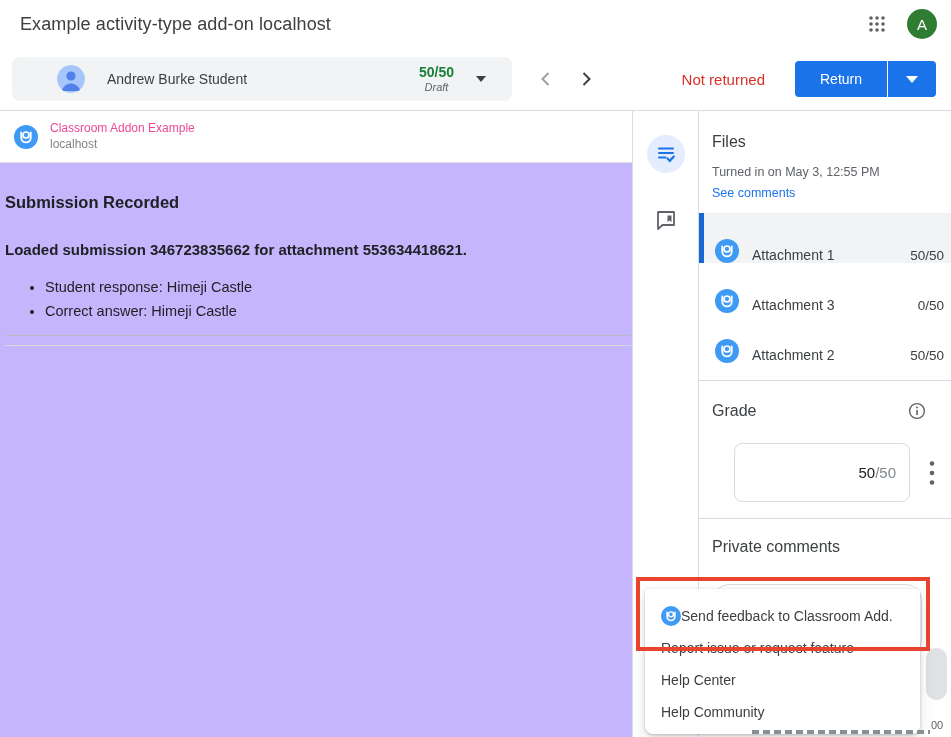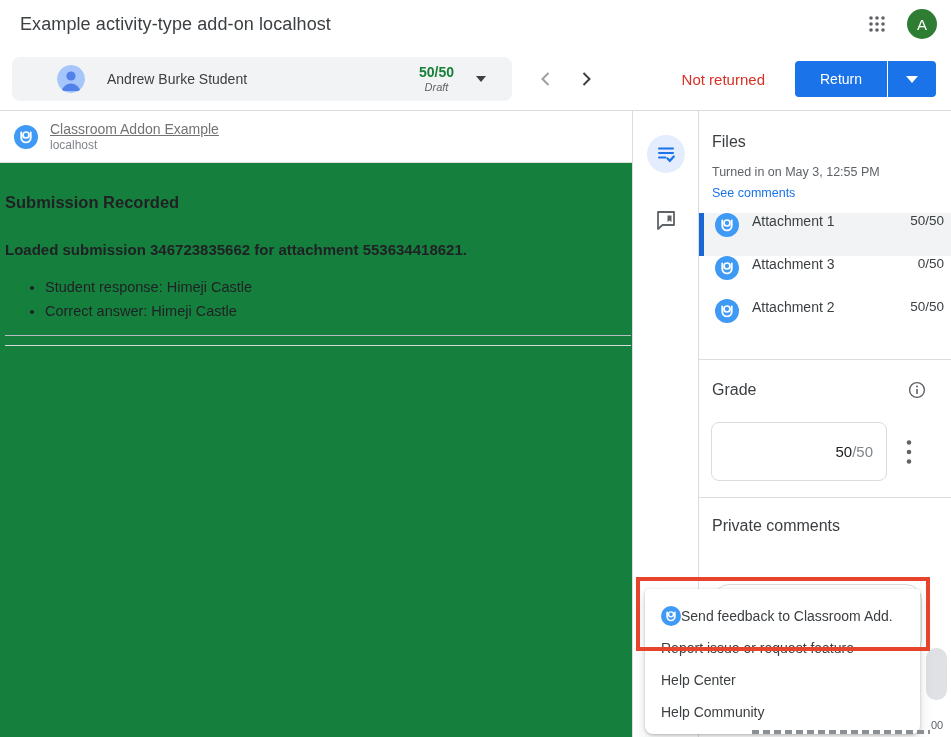--- a/index.html
+++ b/index.html
@@ -33,55 +33,55 @@
                  border-radius:4px 0 0 4px; font-size:14px; font-weight:500; font-family:inherit; cursor:pointer; }
   .return-caret { width:48px; height:36px; background:var(--color-accent,#1a73e8); border:none; margin-left:1px;
                   border-radius:0 4px 4px 0; display:flex; align-items:center; justify-content:center; cursor:pointer; }
   .tri-down-white { width:0; height:0; border-left:6px solid transparent; border-right:6px solid transparent; border-top:7px solid #fff; }
 
   
   .main { display:flex; height:627px; border-top:1px solid #dadce0; }
   .content-pane { width:633px; border-right:1px solid #dadce0; display:flex; flex-direction:column; }
   .addon-strip { height:52px; background:#fff; border-bottom:1px solid #e0e0e0; display:flex; align-items:center; padding-left:14px; gap:12px; }
   .addon-strip .titles { line-height:1.3; }
-  .addon-title { font-size:14px; font-weight:500; color:#737373;text-decoration:underline; }
+  .addon-title { font-size:12px; font-weight:500; color:#ec4899; }
   .addon-host { font-size:12px; color:#80868b; }
-  .addon-content { flex:1; background:#15803d; padding:30px 0 0 5px; }
+  .addon-content { flex:1; background:#c4b5fd; padding:30px 0 0 5px; }
   .sub-heading { font-size:16.5px; font-weight:700; color:#202124; }
   .sub-body { margin-top:29px; font-size:15px; font-weight:700; color:#202124; }
   .sub-list { margin-top:21px; padding-left:40px; }
   .sub-list li { font-size:14.5px; color:#202124; margin-bottom:8px; }
   .rule1 { margin:16px 1px 0 0; border-top:1px solid #b8bbbf; }
   .rule2 { margin:9px 1px 0 0; border-top:1px solid #d7d9dc; }
 
   
   .rail { width:66px; background:#fff; border-right:1px solid #dadce0; display:flex; flex-direction:column; align-items:center; }
   .rail-grading { margin-top:24px; width:38px; height:38px; border-radius:50%; background:#e4edfd;
                   display:flex; align-items:center; justify-content:center; cursor:pointer; }
   .rail-comment { margin-top:28px; width:38px; height:38px; display:flex; align-items:center; justify-content:center; cursor:pointer; }
 
   
   .sidebar { flex:1; background:#fff; }
   .files-title { margin:22px 0 0 13px; font-size:16px; font-weight:500; color:#3c4043; }
   .turned-in { margin:14px 0 0 13px; font-size:12.5px; color:#5f6368; }
   .see-history { margin:7px 0 0 13px; font-size:12.5px; color:var(--color-accent,#1a73e8); cursor:pointer; display:inline-block; }
   .attach-list { margin-top:12px; }
-  .attach-row { height:43px; display:flex; align-items:flex-start; padding-left:11px; padding-right:7px;
+  .attach-row { height:50px; display:flex; align-items:flex-end; padding-left:11px; padding-right:7px;
                 border-left:5px solid transparent; cursor:pointer; }
   .attach-row.selected { background:#f1f3f4; border-left-color:#1967d2; }
   .attach-name { margin-left:13px; font-size:14px; color:#3c4043; }
   .attach-score { margin-left:auto; font-size:13.5px; color:#3c4043; }
   .sb-divider { border-top:1px solid #dadce0; }
   .sb-divider.d1 { margin-top:17px; }
   .sb-divider.d2 { margin-top:16px; }
   .grade-header { display:flex; align-items:center; justify-content:space-between; margin:21px 25px 0 13px; }
   .grade-title { font-size:16px; font-weight:500; color:#3c4043; }
   .grade-row { display:flex; align-items:center; margin:23px 0 0 12px; gap:19px; }
   .grade-box { width:176px; height:59px; background:#fff; border:1px solid #dadce0; border-radius:8px;
-               display:flex; align-items:center; justify-content:flex-end; padding-right:13px; cursor:text; }
+               display:flex; align-items:center; justify-content:flex-end; padding-right:13px; cursor:text;margin-left:23px; }
   .grade-box .gv { font-size:15px; font-weight:500; color:#202124; }
   .grade-box .gd { font-size:15px; color:#80868b; }
   .kebab { cursor:pointer; display:flex; }
   .comments-title { margin:19px 0 0 13px; font-size:16px; font-weight:500; color:#3c4043; }
 
   
   .comment-input { position:absolute; left:713px; top:584px; width:209px; height:72px; background:#fff;
                    border:1px solid #dadce0; border-radius:16px; z-index:1; }
   .scroll-thumb { position:absolute; left:926px; top:648px; width:21px; height:52px; background:#dfe1e5; border-radius:10px; z-index:1; cursor:grab; }
   .help-popup { position:absolute; left:645px; top:589px; width:275px; height:145px; background:#fff; z-index:2;

